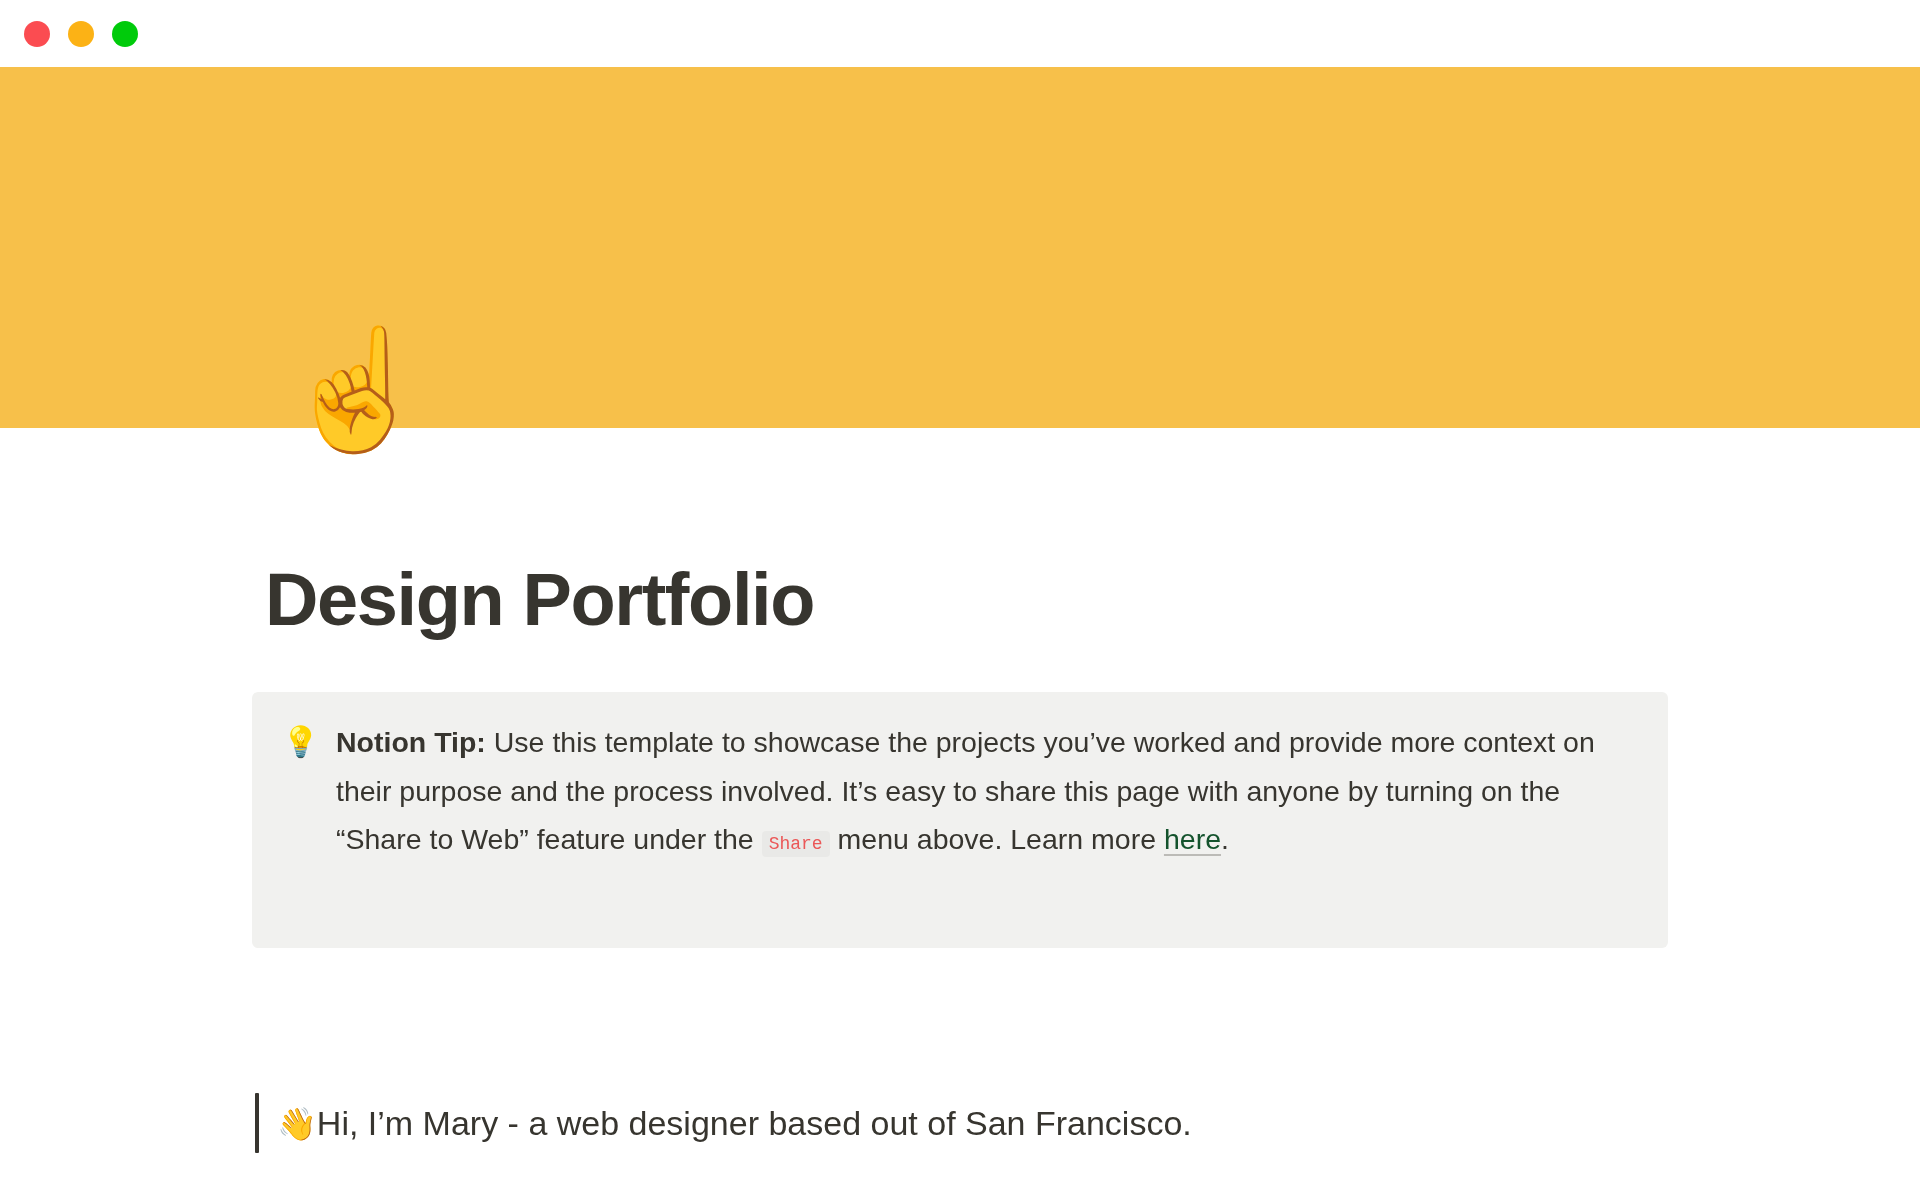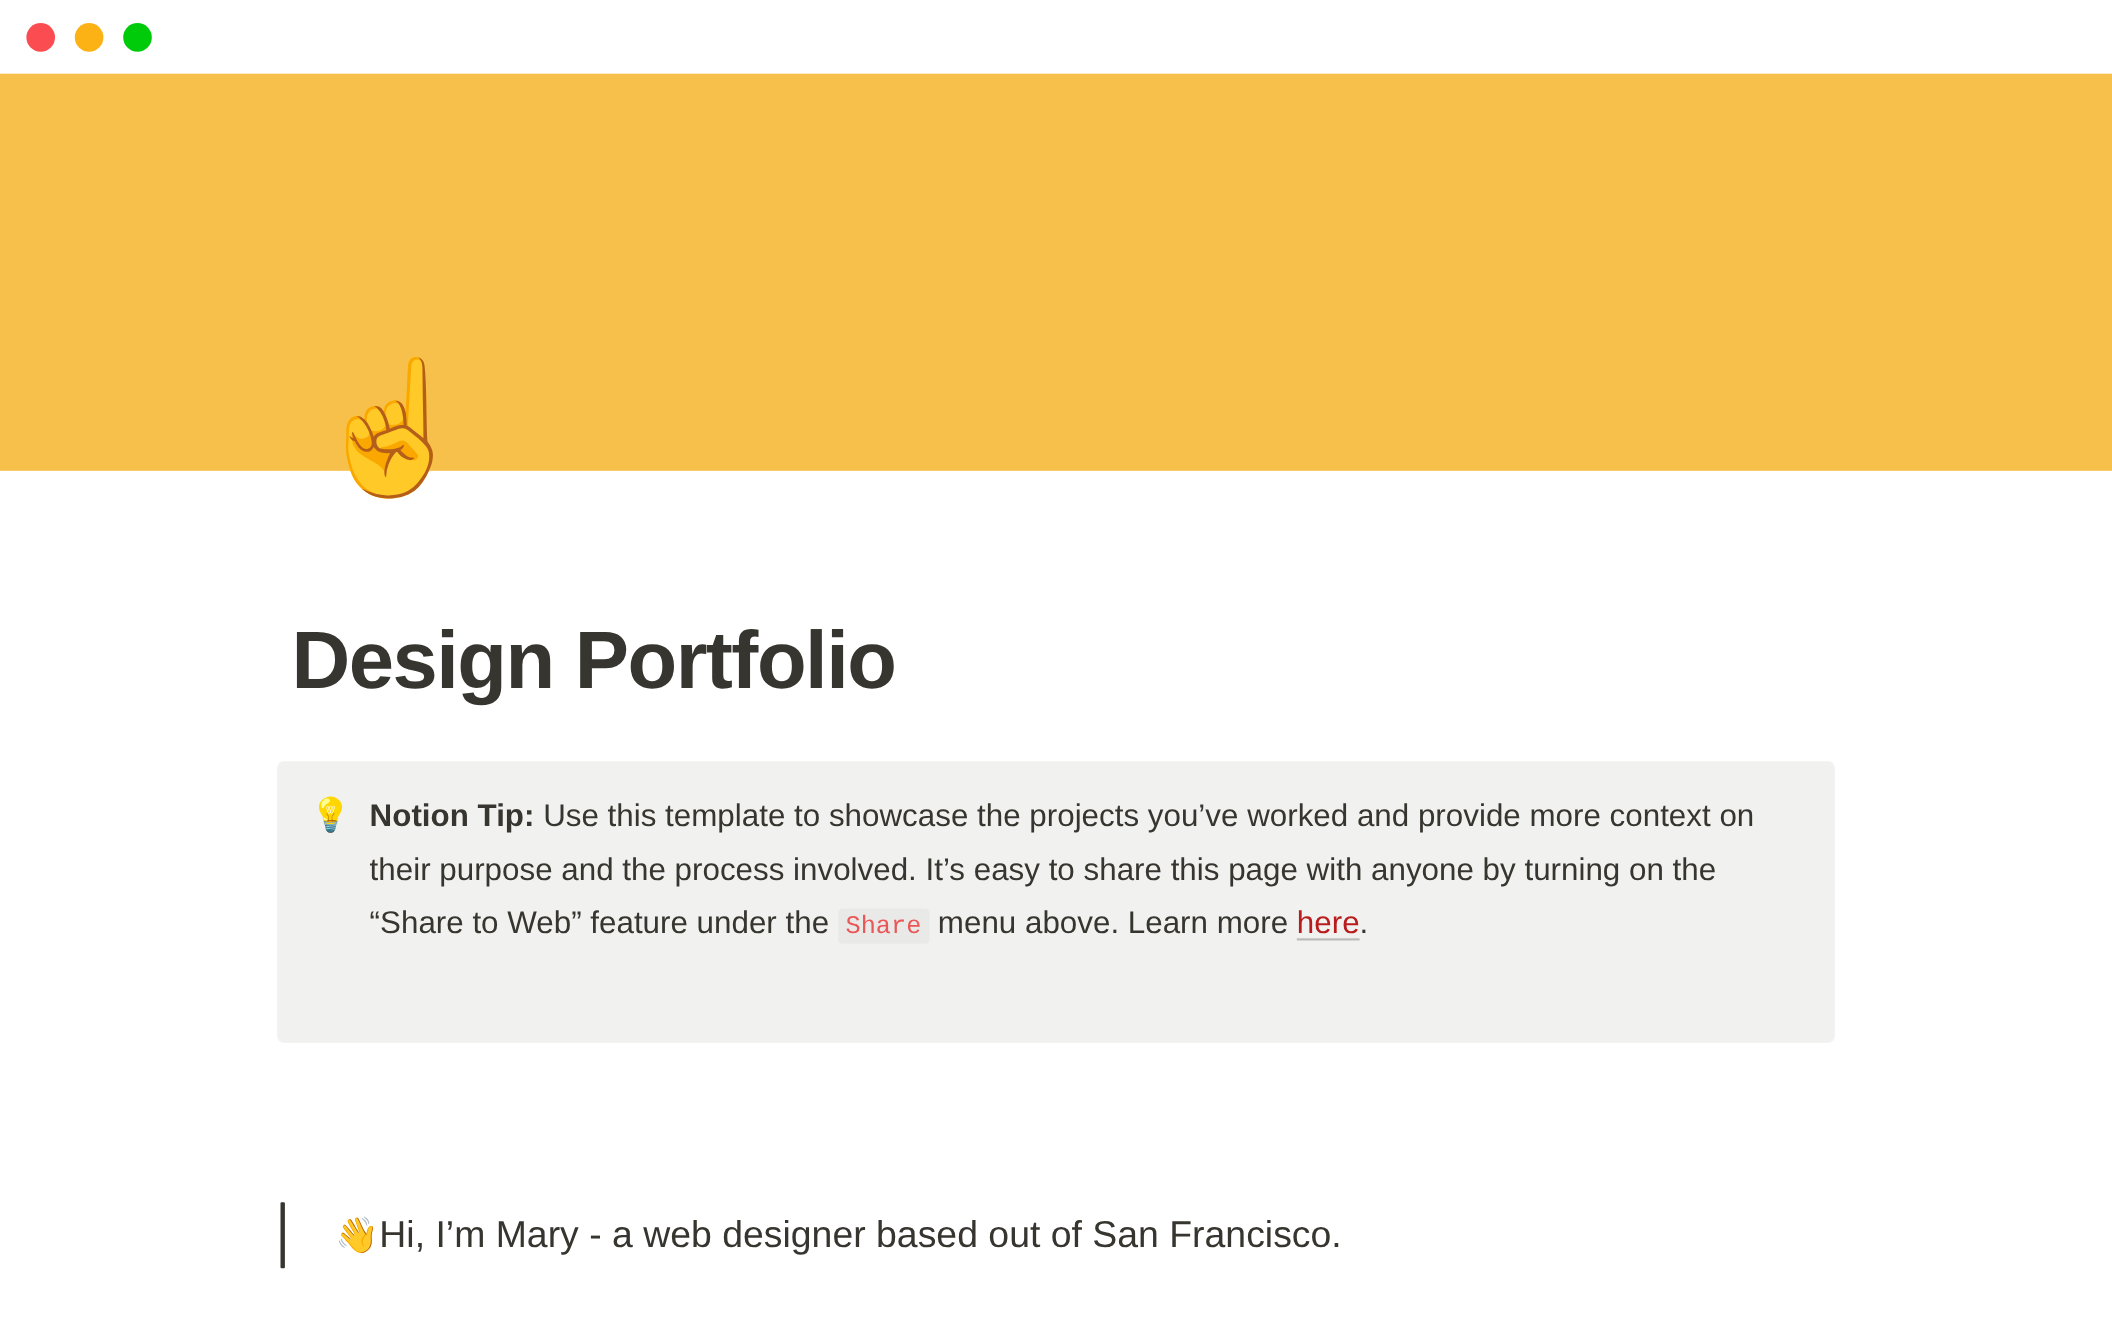--- a/index.html
+++ b/index.html
@@ -107,28 +107,28 @@
     flex: 1 1 auto;
     font-size: 28.5px;
     line-height: 48.5px;
     color: #37352F;
     font-family: "Liberation Sans", sans-serif;
     padding-left: 6px;
   }
   #callout-text .strong { font-weight: bold; text-align: center; }
   .inline-code {
     font-family: "Liberation Mono", monospace;
-    font-size: 23px;
+    font-size: 18px;
     color: #EB5757;
     background: #E9E9E7;
     border-radius: 4px;
     padding: 3px 7px;
   }
   .inline-link {
-    color: #b91c1c;
+    color: #14532d;
     text-decoration: underline;
     text-underline-offset: 5px;
     text-decoration-color: #BCBBB7;
     cursor: pointer;
   }
 
   
   #quote-block {
     position: absolute;
     left: 255px;
@@ -139,21 +139,21 @@
   }
   #quote-bar {
     flex: 0 0 auto;
     width: 4px;
     height: 60px;
     background: #37352F;
     border-radius: 1px;
   }
   #quote-text {
     flex: 1 1 auto;
-    padding-left: 46px;
+    padding-left: 18px;
     font-size: 34px;
     line-height: 60px;
     color: #37352F;
     font-family: "Liberation Sans", sans-serif;
     white-space: nowrap;
   }
   .quote-emoji { font-size: 32px; }
 </style>
 </head>
 <body>

